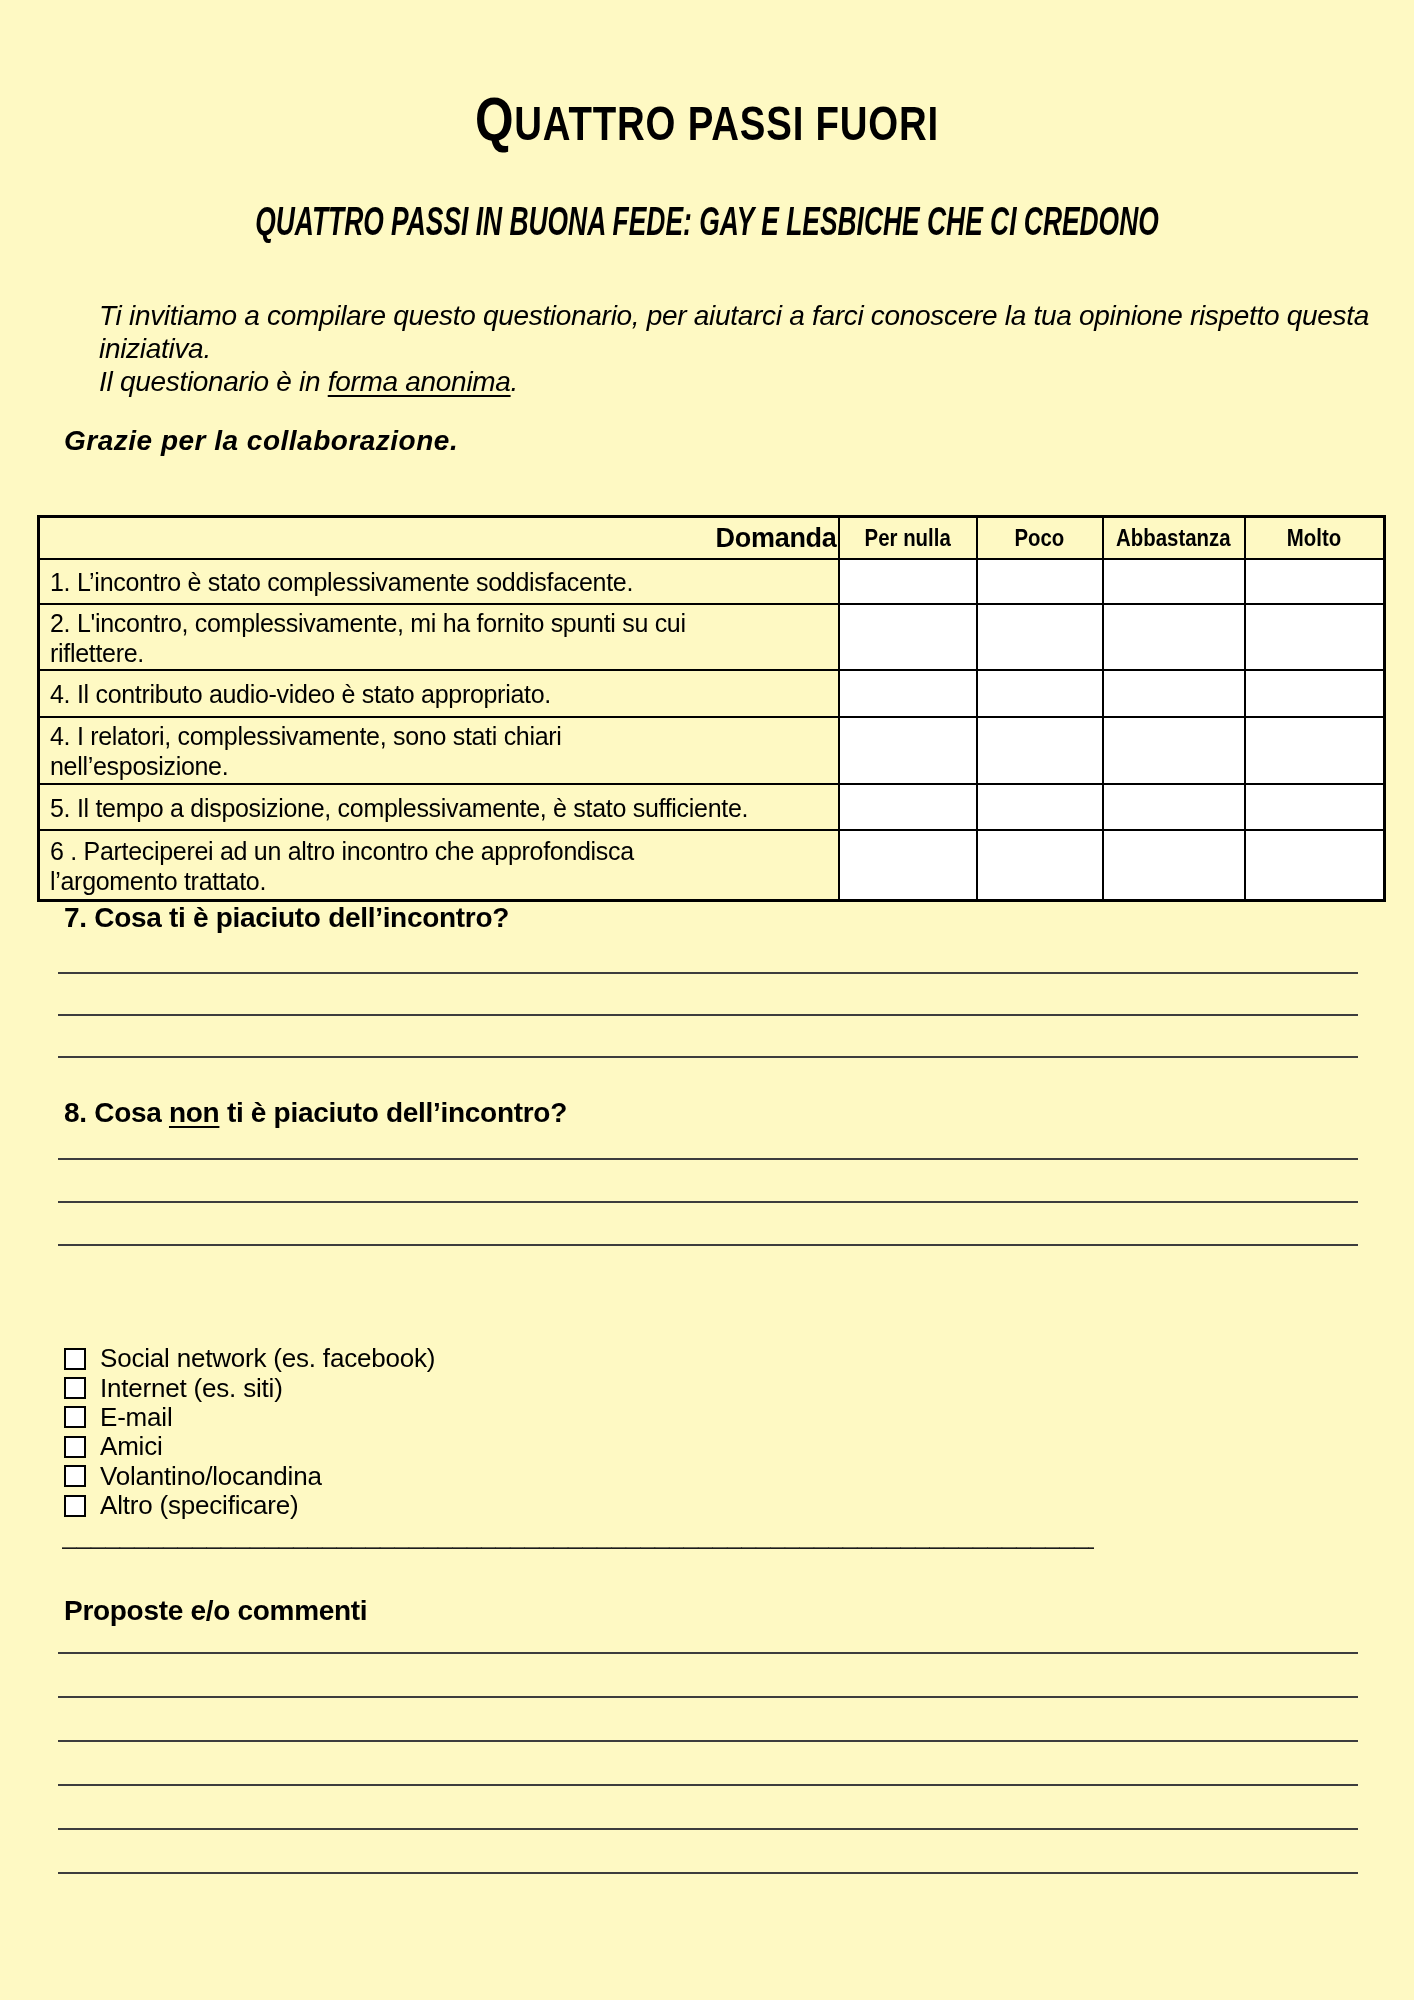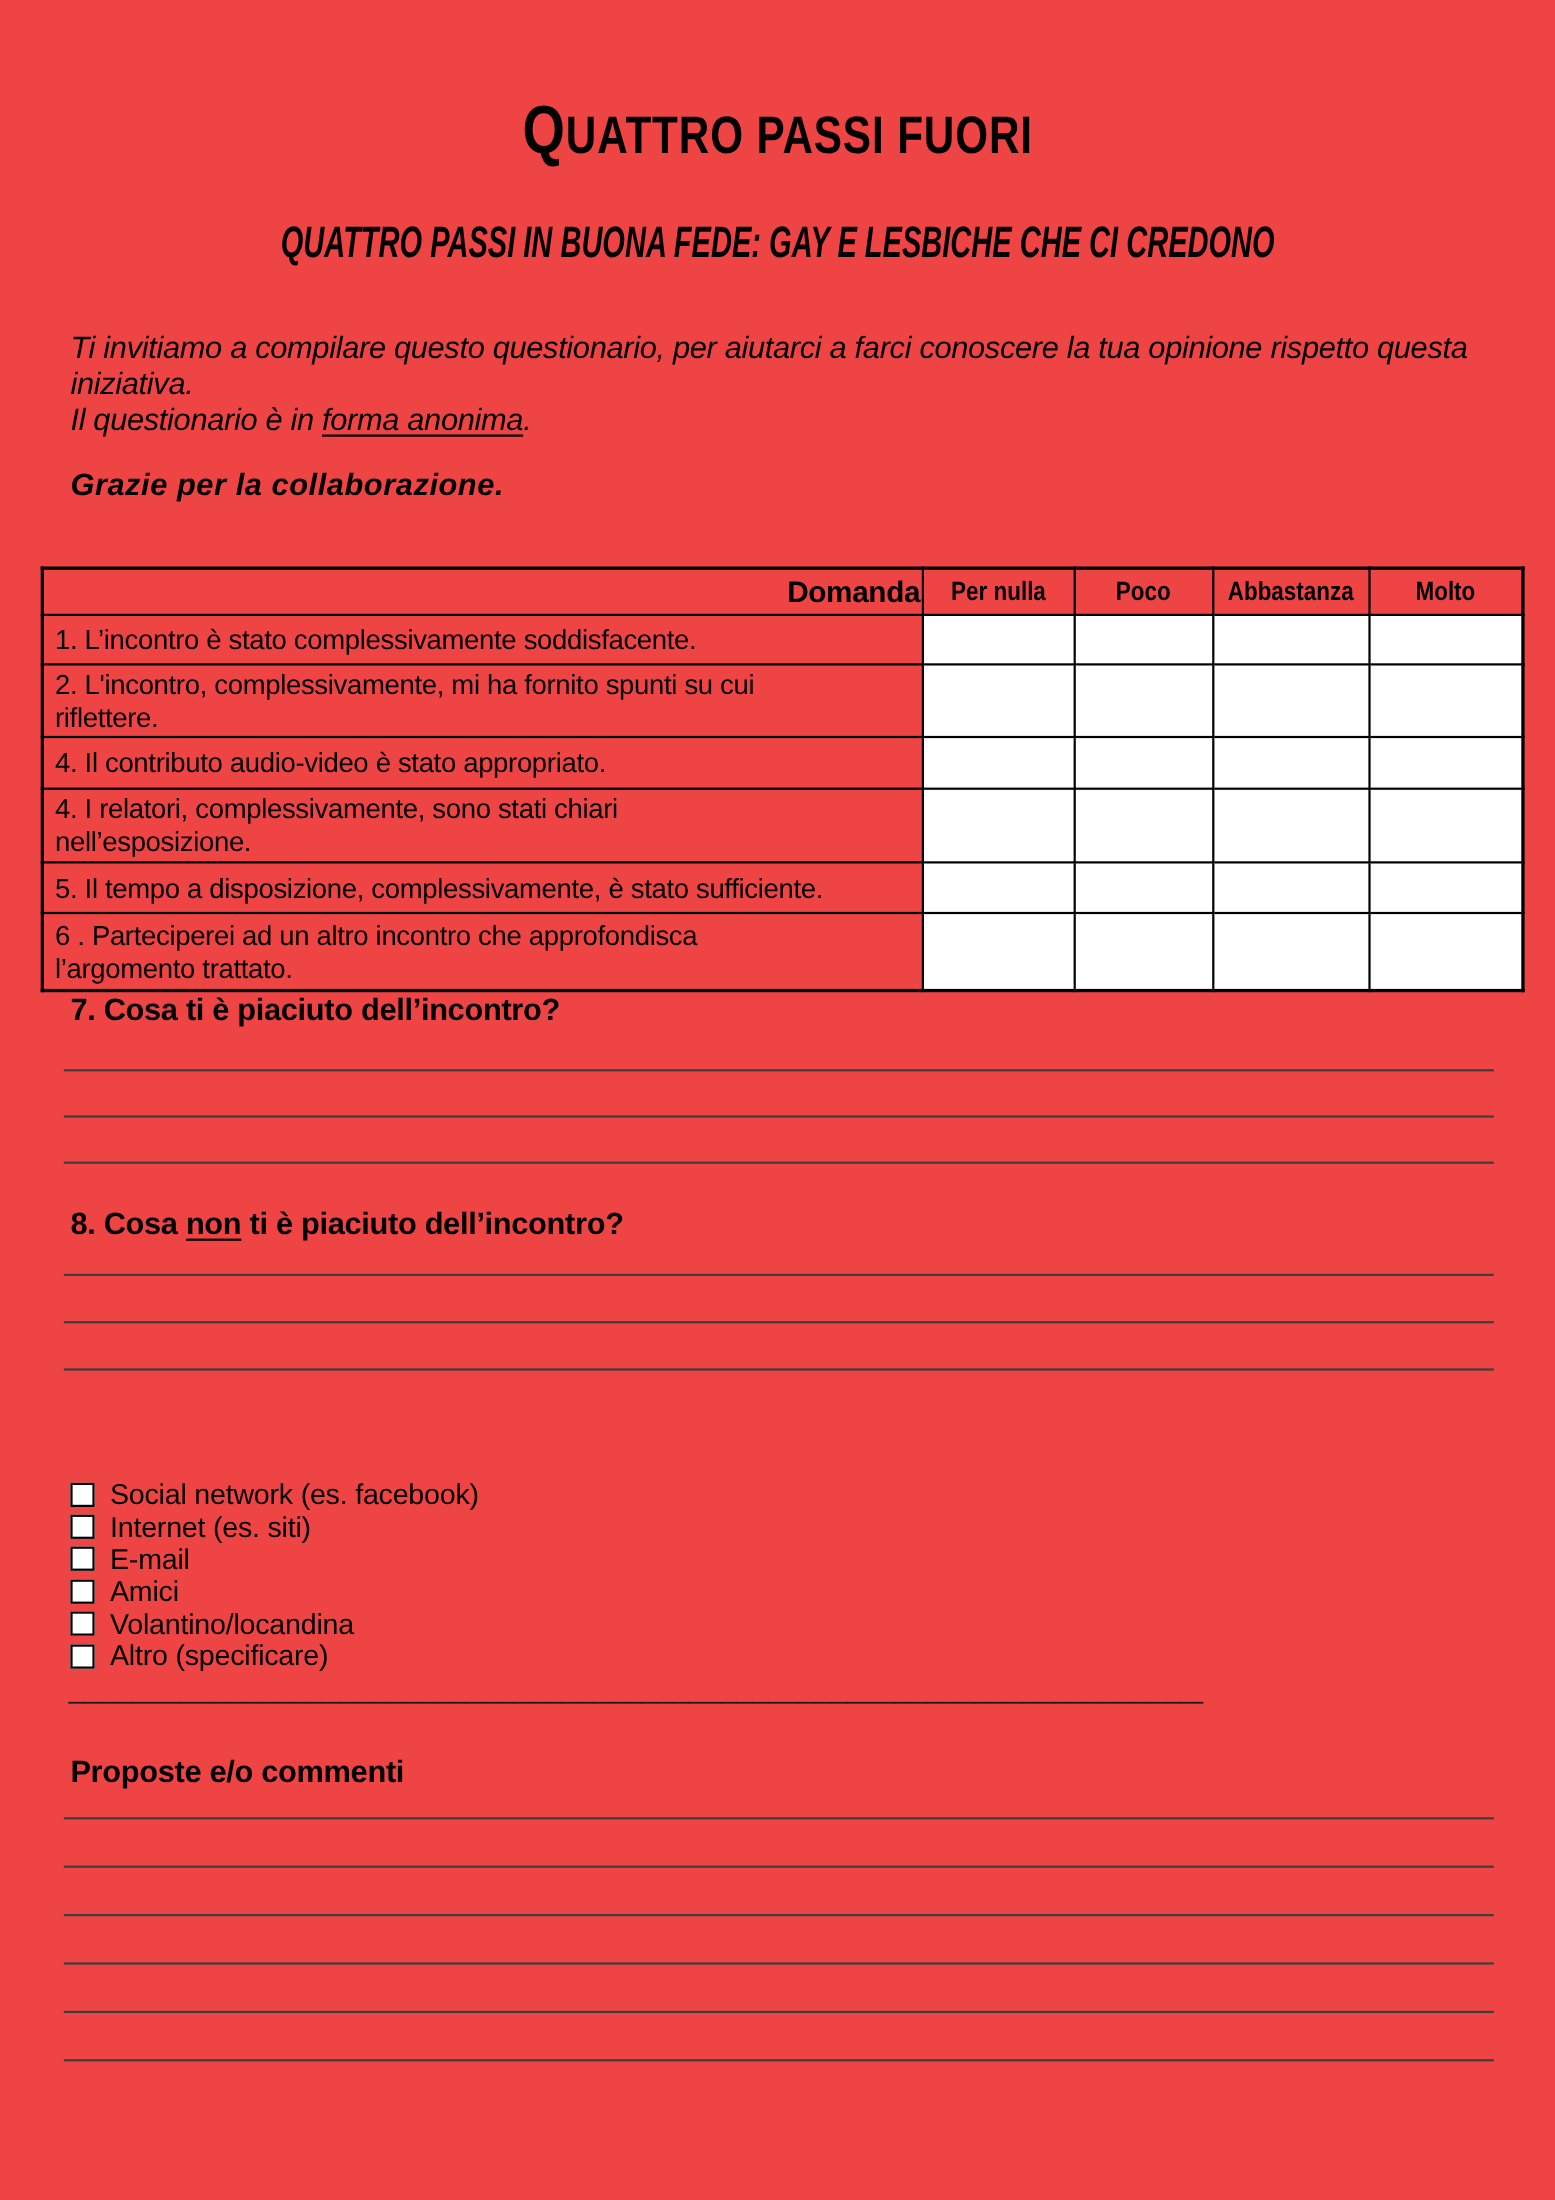--- a/index.html
+++ b/index.html
@@ -1,19 +1,19 @@
 <!DOCTYPE html>
 <html><head>
 <meta charset="utf-8">
 <style>
   html,body{margin:0;padding:0;background:#e8e8e8;}
   .page{
     position:relative;
     width:1414px;height:2000px;
-    background:#ef4444;
+    background:#fef9c3;
     font-family:"Liberation Sans","DejaVu Sans",sans-serif;
     color:#000;
     overflow:hidden;
   }
   
   .doc-title{
     position:absolute;top:86px;left:0;width:100%;
     text-align:center;font-weight:bold;line-height:66px;
     transform:scaleX(0.80);transform-origin:center top;
     letter-spacing:1px;white-space:nowrap;
@@ -25,21 +25,21 @@
     text-align:center;font-weight:bold;font-style:italic;
     font-size:40px;line-height:46px;white-space:nowrap;
     transform:scaleX(0.66);transform-origin:center top;
   }
   
   .intro{
     position:absolute;top:299px;left:64px;width:1300px;
     font-style:italic;font-size:28px;line-height:33px;
     letter-spacing:-0.3px;
   }
-  .intro .iline{white-space:nowrap;}
+  .intro .iline{white-space:nowrap;margin-left:35px;}
   .u-underline{text-decoration:underline;text-decoration-thickness:2px;text-underline-offset:4px;}
   .thanks{
     position:absolute;top:424px;left:64px;
     font-style:italic;font-weight:bold;font-size:28px;line-height:34px;
     letter-spacing:0.5px;white-space:nowrap;
   }
   
   table.ratings{
     position:absolute;top:515px;left:37px;
     width:1346px;border-collapse:collapse;table-layout:fixed;

